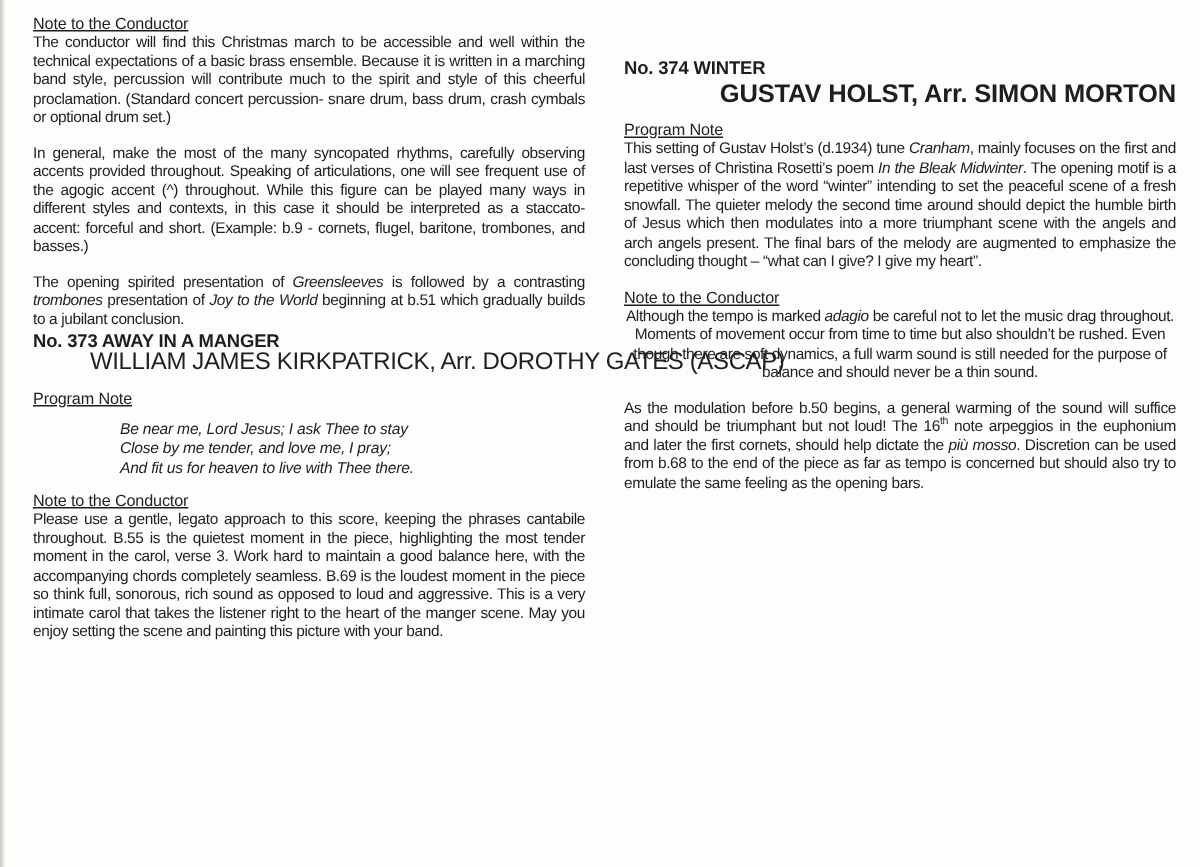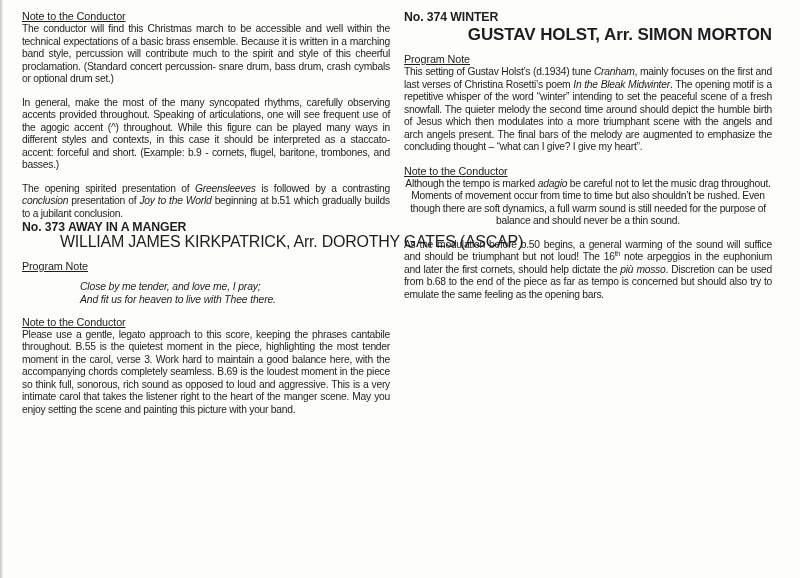--- a/index.html
+++ b/index.html
@@ -17,21 +17,21 @@
     left: 0; top: 0;
     width: 3px; height: 100%;
     background: linear-gradient(to right, #c9c9c5, #efefec);
   }
   .col {
     position: absolute;
     top: 10px;
     width: 368px;
   }
   .col-left  { left: 22px; }
-  .col-right { left: 404px; }
+  .col-right { left: 416px; margin-top: 28px; }
 
   .subhead {
     font-size: 10.8px;
     line-height: 13px;
     text-decoration: underline;
     letter-spacing: -0.1px;
     margin: 0;
   }
   p.body {
     font-size: 10.3px;
@@ -80,30 +80,31 @@
 </head>
 <body>
 
 <div class="page">
   <div class="scan-edge"></div>
 
   <div class="col col-left">
     <p class="subhead">Note to the Conductor</p>
     <p class="body">The conductor will find this Christmas march to be accessible and well within the technical expectations of a basic brass ensemble. Because it is written in a marching band style, percussion will contribute much to the spirit and style of this cheerful proclamation. (Standard concert percussion- snare drum, bass drum, crash cymbals or optional drum set.)</p>
     <p class="body">In general, make the most of the many syncopated rhythms, carefully observing accents provided throughout. Speaking of articulations, one will see frequent use of the agogic accent (^) throughout. While this figure can be played many ways in different styles and contexts, in this case it should be interpreted as a staccato-accent: forceful and short. (Example: b.9 - cornets, flugel, baritone, trombones, and basses.)</p>
-    <p class="body last">The opening spirited presentation of <span style="font-style: italic;">Greensleeves</span> is followed by a contrasting <span style="font-style: italic;">conclusion</span> presentation of <span style="font-style: italic;">Joy to the World</span> beginning at b.51 which gradually builds to a jubilant conclusion.</p>
+    <p class="body last">The opening spirited presentation of <span style="font-style: italic;">Greensleeves</span> is followed by a contrasting <span style="font-style: italic;">trombones</span> presentation of <span style="font-style: italic;">Joy to the World</span> beginning at b.51 which gradually builds to a jubilant conclusion.</p>
 
     <div class="work-block">
       <p class="work-title">No. 373 AWAY IN A MANGER</p>
       <p class="work-composer">WILLIAM JAMES KIRKPATRICK, Arr. DOROTHY GATES (ASCAP)</p>
     </div>
 
     <p class="subhead section-gap">Program Note</p>
 
     <div class="verse">
+      <div>Be near me, Lord Jesus; I ask Thee to stay</div>
       <div>Close by me tender, and love me, I pray;</div>
       <div>And fit us for heaven to live with Thee there.</div>
     </div>
 
     <p class="subhead">Note to the Conductor</p>
     <p class="body last">Please use a gentle, legato approach to this score, keeping the phrases cantabile throughout.  B.55 is the quietest moment in the piece, highlighting the most tender moment in the carol, verse 3.  Work hard to maintain a good balance here, with the accompanying chords completely seamless.  B.69 is the loudest moment in the piece so think full, sonorous, rich sound as opposed to loud and aggressive.  This is a very intimate carol that takes the listener right to the heart of the manger scene.  May you enjoy setting the scene and painting this picture with your band.</p>
   </div>
 
   <div class="col col-right">
     <p class="work-title">No. 374 WINTER</p>

